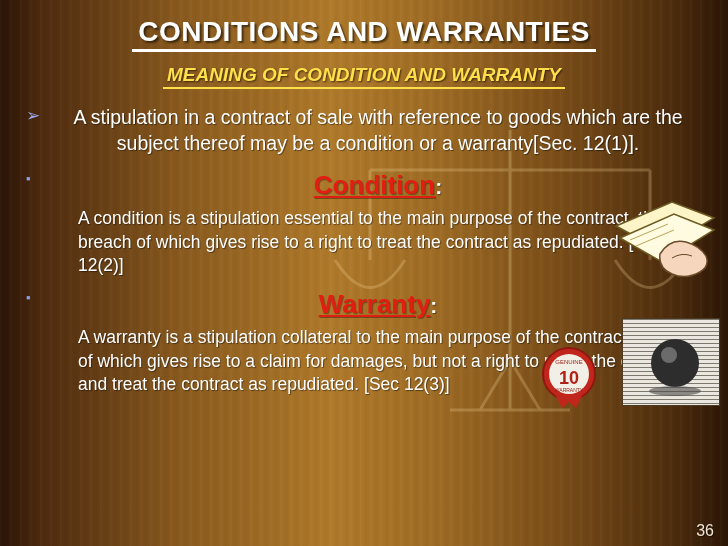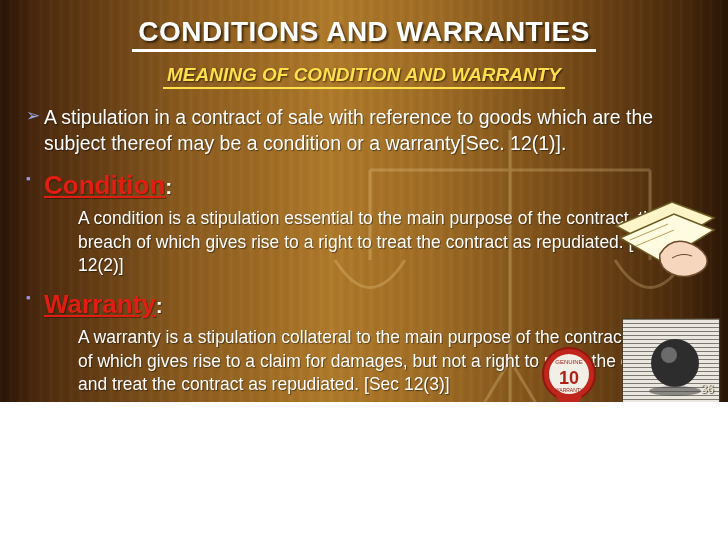--- a/index.html
+++ b/index.html
@@ -8,21 +8,21 @@
   }
   body {
     width: 728px;
     height: 546px;
     overflow: hidden;
     font-family: "Liberation Sans", sans-serif;
   }
   .slide {
     position: relative;
     width: 728px;
-    height: 402px;
+    height: 546px;
     background:
       linear-gradient(to right,
         #2a1406 0px,
         #4d2a0e 40px,
         #8a5a1e 180px,
         #b07a2a 330px,
         #a06d25 430px,
         #7a4d18 560px,
         #4a2a0c 680px,
         #2a1505 728px);
@@ -106,20 +106,21 @@
     color: #8f9fe8;
     font-size: 13px;
     line-height: 1.7;
   }
   .bullet-text {
     flex: 1 1 auto;
     font-size: 19.5px;
     color: #ffffff;
     line-height: 1.34;
     text-shadow: 1px 1px 1px rgba(0,0,0,0.45);
+    text-align: center;
   }
   .term {
     color: #e21d12;
     font-weight: bold;
     font-size: 26px;
     text-decoration: underline;
     text-shadow: 1px 1px 1px rgba(0,0,0,0.35);
   }
   .term-colon {
     color: #ffffff;
@@ -168,21 +169,21 @@
     left: 536px;
     top: 344px;
     width: 66px;
     height: 66px;
   }
 
   .page-number {
     position: absolute;
     right: 14px;
     bottom: 6px;
-    font-size: 12px;
+    font-size: 16px;
     color: #f0e6d2;
     text-shadow: 1px 1px 1px rgba(0,0,0,0.6);
     margin-left: 28px;
   }
 </style>
 </head>
 <body>
 
 <div class="slide">
   <div class="streaks"></div>

